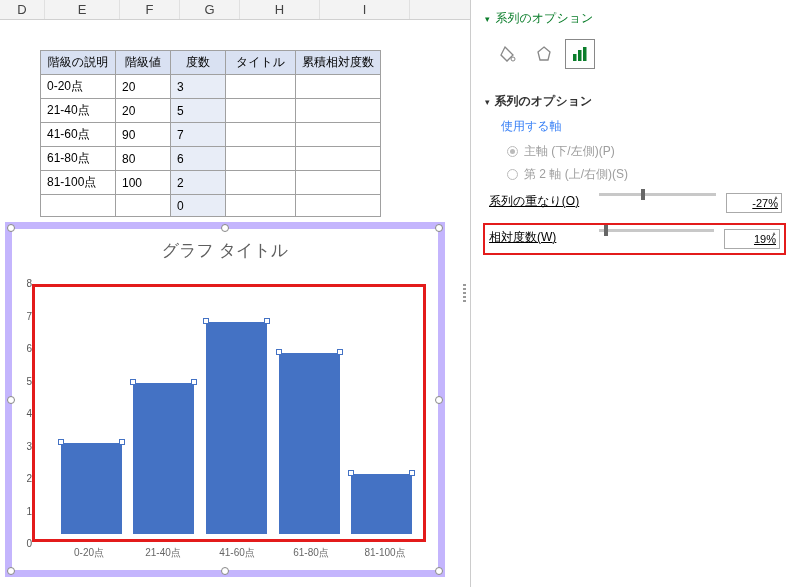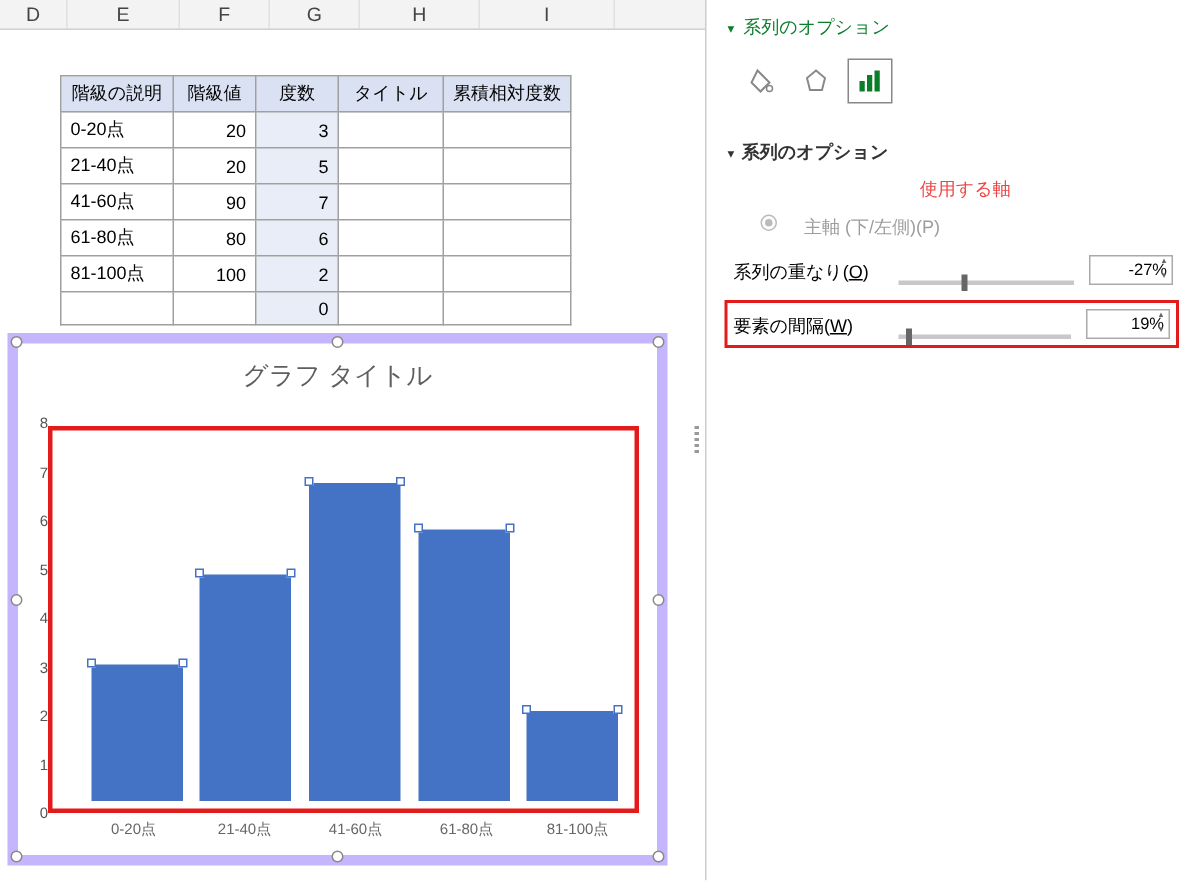--- a/index.html
+++ b/index.html
@@ -8,21 +8,21 @@
     .right-pane { width: 330px; border-left: 1px solid #ccc; padding: 10px 14px; background: #fff; }
 
     
     .col-headers { display: flex; position: absolute; top: 0; left: 0; width: 100%; height: 20px; background: #f3f3f3; border-bottom: 1px solid #d0d0d0; }
     .col-h { flex: none; text-align: center; color: #444; font-size: 13px; border-right:1px solid #e0e0e0; line-height:20px; }
 
     
     .sheet-table { position: absolute; top: 50px; left: 40px; border-collapse: collapse; }
     .sheet-table th, .sheet-table td { border: 1px solid #a0a0a0; padding: 3px 6px; font-size: 12px; height: 22px; }
     .sheet-table th { background: #d9e1f2; font-weight: normal; text-align: center; }
-    .sheet-table td { text-align: right; }
+    .sheet-table td { text-align: left; }
     .sheet-table td.txt { text-align: left; }
     .col-class { width: 75px; }
     .col-val { width: 55px; }
     .col-freq { width: 55px; background:#e8edf7;font-family:Liberation Mono, monospace; }
     .col-rel { width: 70px; }
     .col-cum { width: 85px; }
     td.freq { background: #e8edf7; }
 
     
     .chart-container { position: absolute; top: 222px; left: 5px; width: 440px; height: 355px; border: 7px solid #c4b5fd; background:#fff; }
@@ -43,25 +43,25 @@
     
     .pane-title { font-size:18px; color:#222; margin-bottom:18px; display:flex; justify-content:space-between; align-items:center;}
     .pane-title .chev { font-size:14px; color:#555; }
     .sect-head { color:#0a7d2a; font-size:12px; margin-bottom:12px; display:flex; align-items:center; gap:6px; }
     .sect-head::before { content:"▾"; font-size:9px; }
     .icon-row { display:flex; gap:6px; margin:8px 0 24px 8px; align-items:center;}
     .icon-btn { width:30px; height:30px; display:flex; align-items:center; justify-content:center; border:1px solid transparent;}
     .icon-btn.selected { border-color:#888; background:#fefefe;}
     .subsect { color:#333; font-size:12px; font-weight:bold; margin-bottom:8px; display:flex; align-items:center; gap:5px;}
     .subsect::before { content:"▾"; font-size:9px; font-weight:normal;}
-    .axis-label { margin-left:16px; color:#ef4444; margin-bottom:8px; font-size:12px;text-align:center;}
-    .radio-row { margin-left:22px; color:#9d9d9d; font-size:12px; margin-bottom:6px; display:flex; gap:18px;}
+    .axis-label { margin-left:16px; color:#3b82f6; margin-bottom:8px; font-size:12px;}
+    .radio-row { margin-left:22px; color:#9d9d9d; font-size:12px; margin-bottom:6px; display:flex; align-items:center; gap:6px;}
     .radio-c { width:11px; height:11px; border:1px solid #bbb; border-radius:50%; display:inline-block; position:relative;}
     .radio-c.on::after{content:"";position:absolute;width:5px;height:5px;background:#bbb;border-radius:50%;top:2px;left:2px;}
-    .slider-row { display:flex; align-items:flex-end; gap:10px; margin:10px 4px; font-size:12px; }
+    .slider-row { display:flex; align-items:flex-start; gap:10px; margin:10px 4px; font-size:12px;text-decoration:underline; }
     .slider-row.hl { border:2.5px solid #e31b1b; padding:4px 4px; margin:4px 0px 4px -2px;}
     .slider-label { width:100px; }
     .slider-label u{text-decoration:underline;}
     .slider-track { flex:1; height:3px; background:#c8c8c8; position:relative; }
     .slider-thumb { position:absolute; top:-4px; width:4px; height:11px; background:#666; }
     .val-box { width:56px; height:20px; border:1px solid #aaa; font-size:11px; display:flex; align-items:center; justify-content:flex-end; padding:0 3px; position:relative;}
     .val-box .spin { position:absolute; right:-1px; top:-1px; bottom:-1px; width:12px; display:flex; flex-direction:column;}
     .val-box .spin span { flex:1; font-size:6px; text-align:center; color:#666; line-height:9px;}
     .resize-handle { position:absolute; left:461px; top:0; width:7px; height:100%; display:flex; align-items:center; justify-content:center;}
     .resize-handle .dots{ width:3px; height:20px; background:repeating-linear-gradient(to bottom,#999 0 2px,transparent 2px 4px);}
@@ -221,37 +221,41 @@
   </div>
 
   <div class="subsect">
       <span>系列のオプション</span>
     </div>
   <div class="axis-label">使用する軸</div>
   <div class="radio-row">
       <span class="radio-c on"></span>
       <span>主軸 (下/左側)(P)</span>
     </div>
+  <div class="radio-row">
+      <span class="radio-c"></span>
+      <span>第 2 軸 (上/右側)(S)</span>
+    </div>
 
   <div class="slider-row">
     <div class="slider-label"><span>系列の重なり(</span><u>O</u><span>)</span></div>
     <div class="slider-track">
         <div class="slider-thumb" style="left:36%"></div>
       </div>
     <div class="val-box">
         <span>-27%</span>
         <div class="spin">
           <span>▴</span>
           <span>▾</span>
         </div>
       </div>
   </div>
 
   <div class="slider-row hl">
-    <div class="slider-label"><span>要素の間隔(</span><u>W</u><span>)</span></div>
+    <div class="slider-label"><span>相対度数(</span><u>W</u><span>)</span></div>
     <div class="slider-track">
         <div class="slider-thumb" style="left:4%"></div>
       </div>
     <div class="val-box">
         <span>19%</span>
         <div class="spin">
           <span>▴</span>
           <span>▾</span>
         </div>
       </div>

